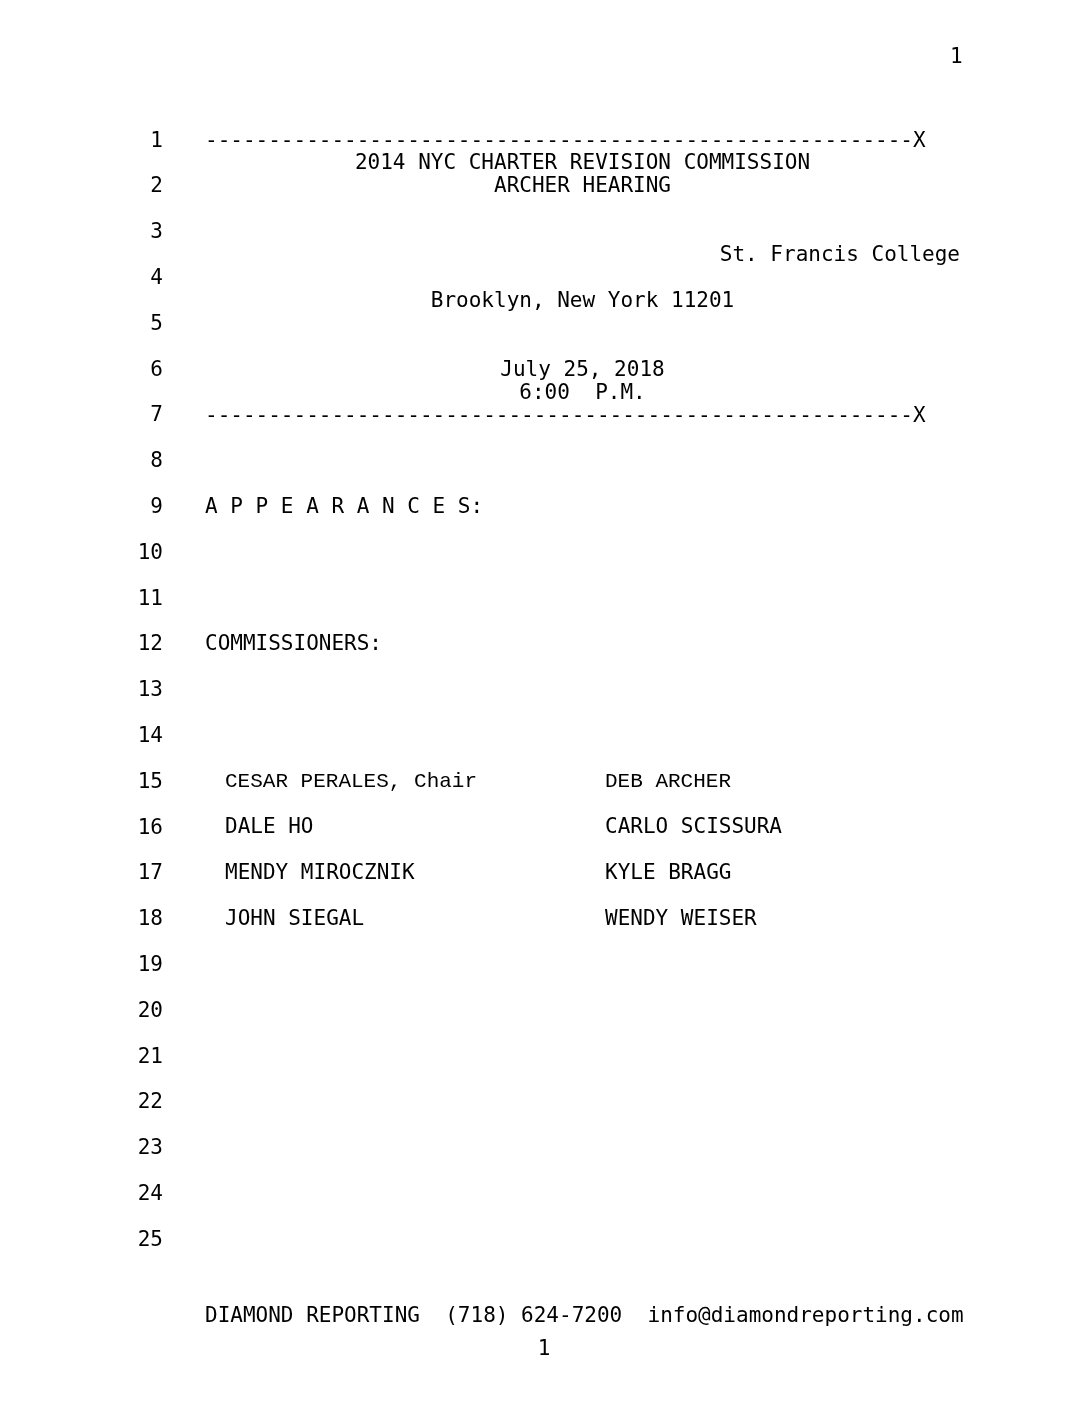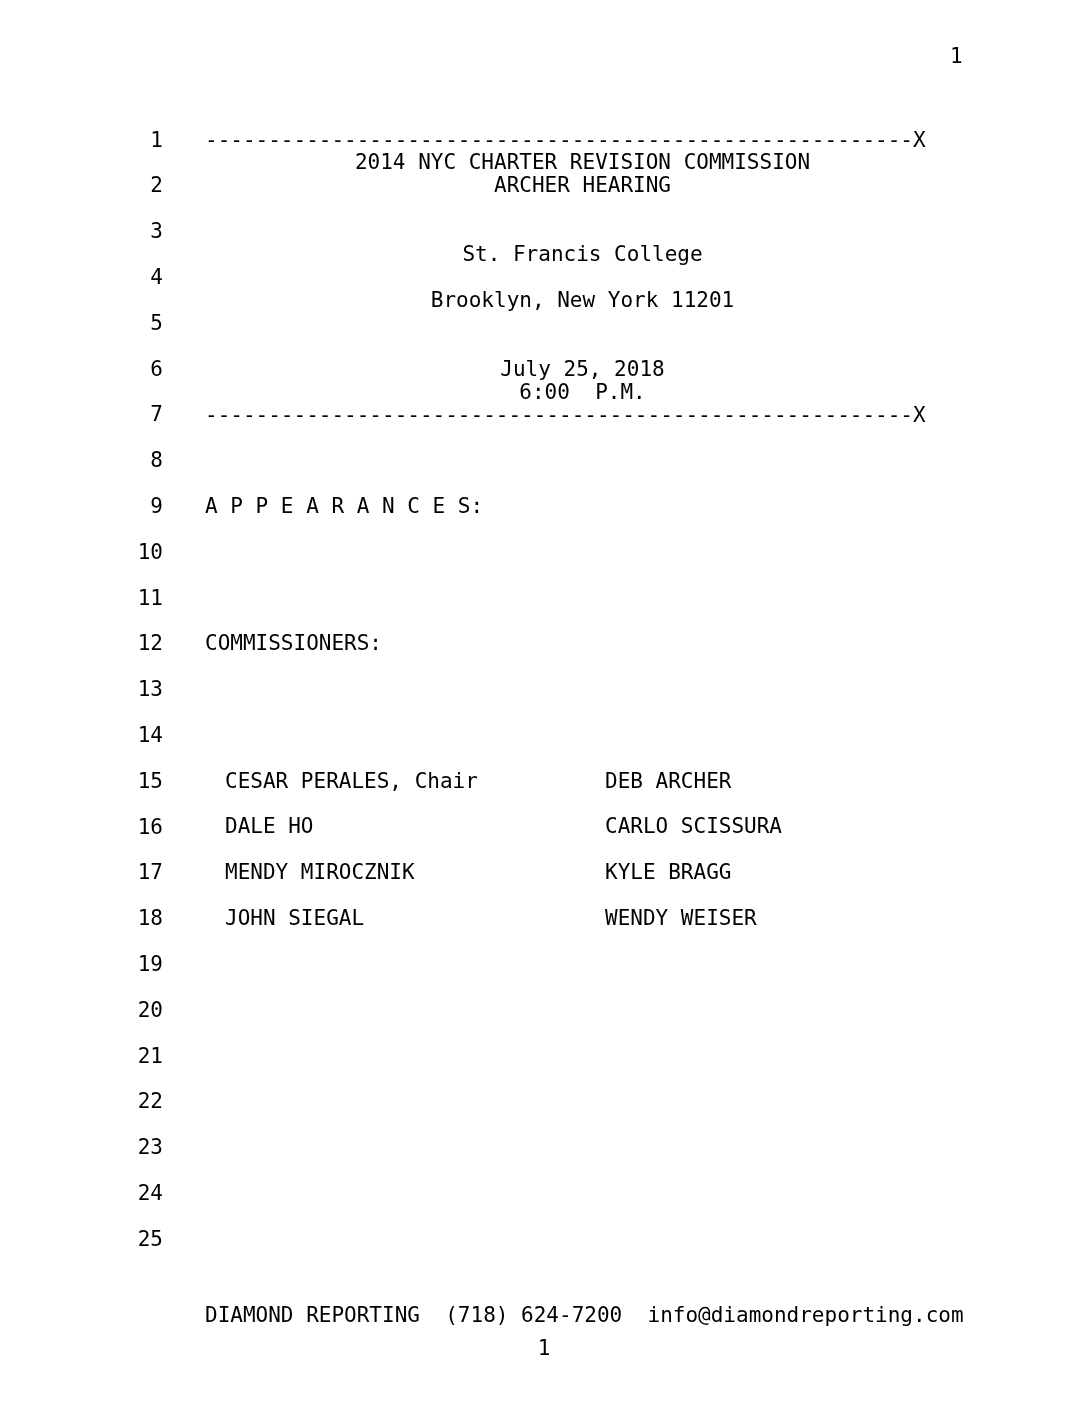--- a/index.html
+++ b/index.html
@@ -37,31 +37,31 @@
   
   .centered {
     left: 205px;
     width: 755px;
     text-align: center;
   }
   .sep { left: 205px; }
   .sep-top      { top: 130px; }
   .title-1      { top: 152px; }
   .title-2      { top: 175px; }
-  .loc-1        { top: 244px; }
+  .loc-1        { top: 244px; text-align: right; }
   .loc-2        { top: 267px; }
   .loc-3        { top: 290px; }
   .date-line    { top: 359px; }
   .time-line    { top: 382px; }
   .sep-bottom   { top: 405px; }
   .appearances  { top: 496px; left: 205px; }
   .comm-label   { top: 633px; left: 205px; }
   .comm-left  { left: 225px; }
   .comm-right { left: 605px; }
-  .comm-row-0 { top: 771px; }
+  .comm-row-0 { top: 771px; font-family: Liberation Mono, monospace; }
   .comm-row-1 { top: 816px; }
   .comm-row-2 { top: 862px; }
   .comm-row-3 { top: 908px; }
   .footer-line { top: 1305px; left: 205px; }
   .page-num-bottom {
     top: 1338px;
     left: 0;
     width: 1088px;
     text-align: center;
   }

